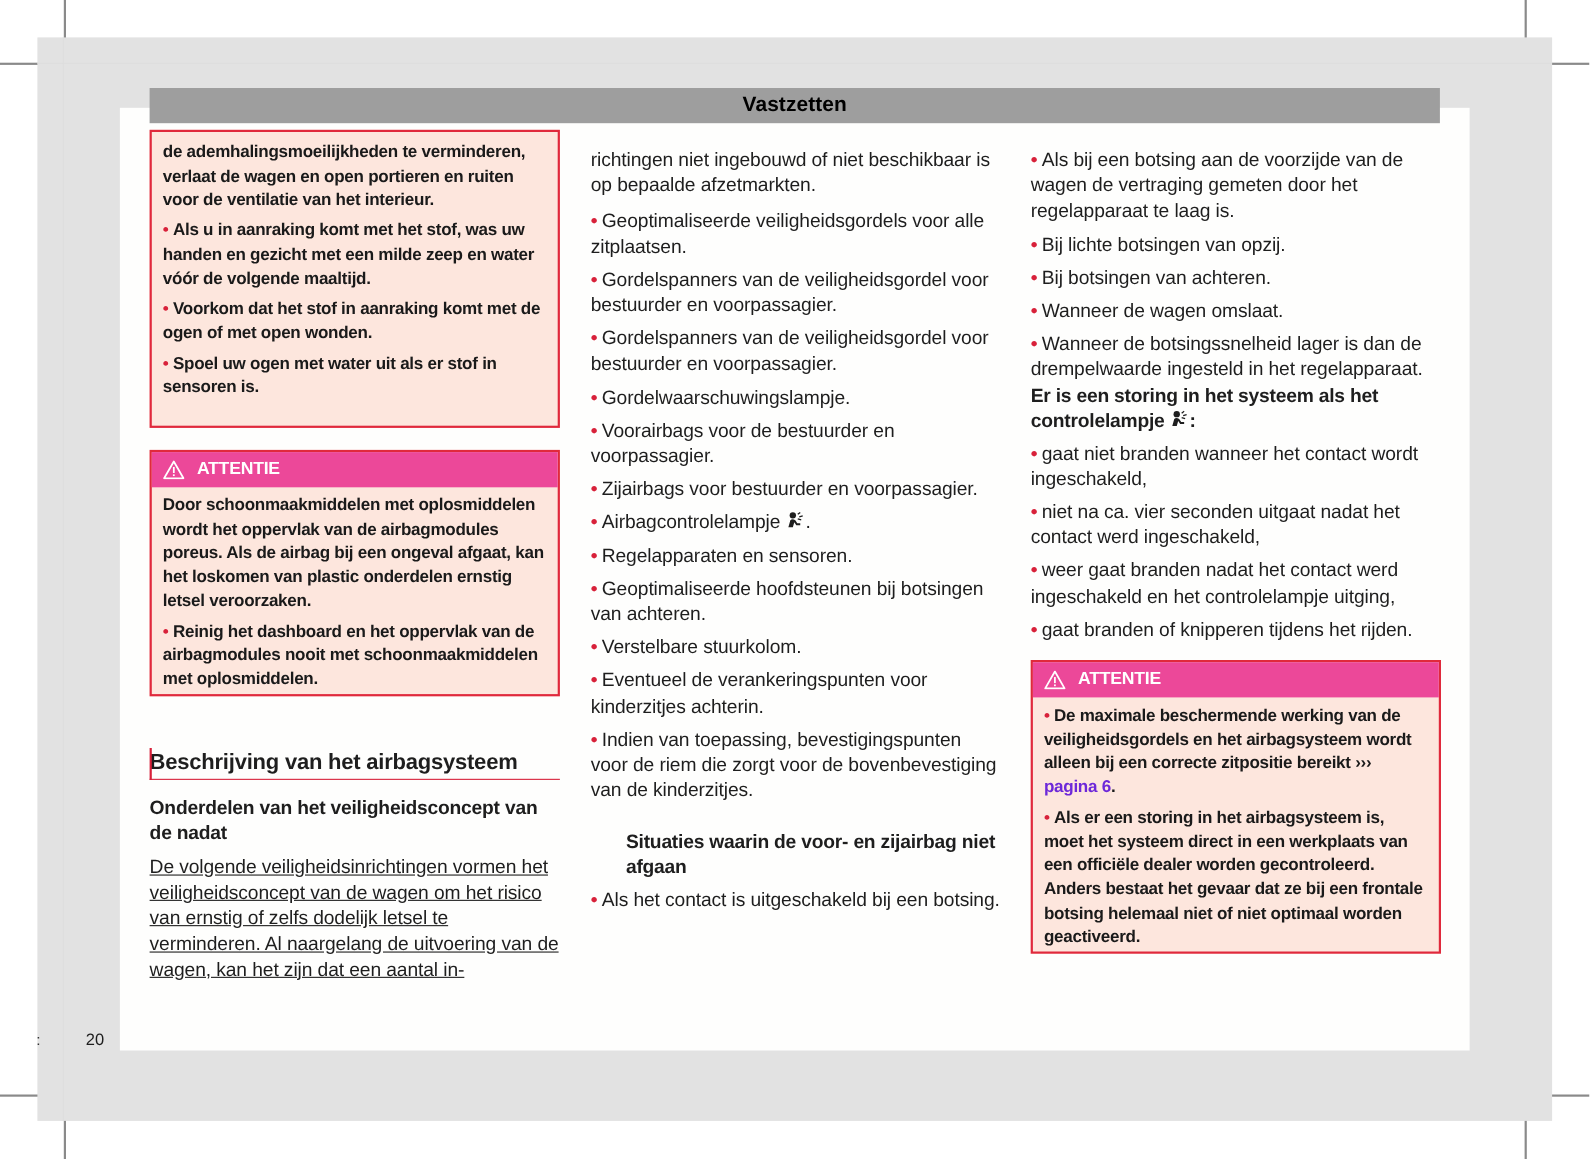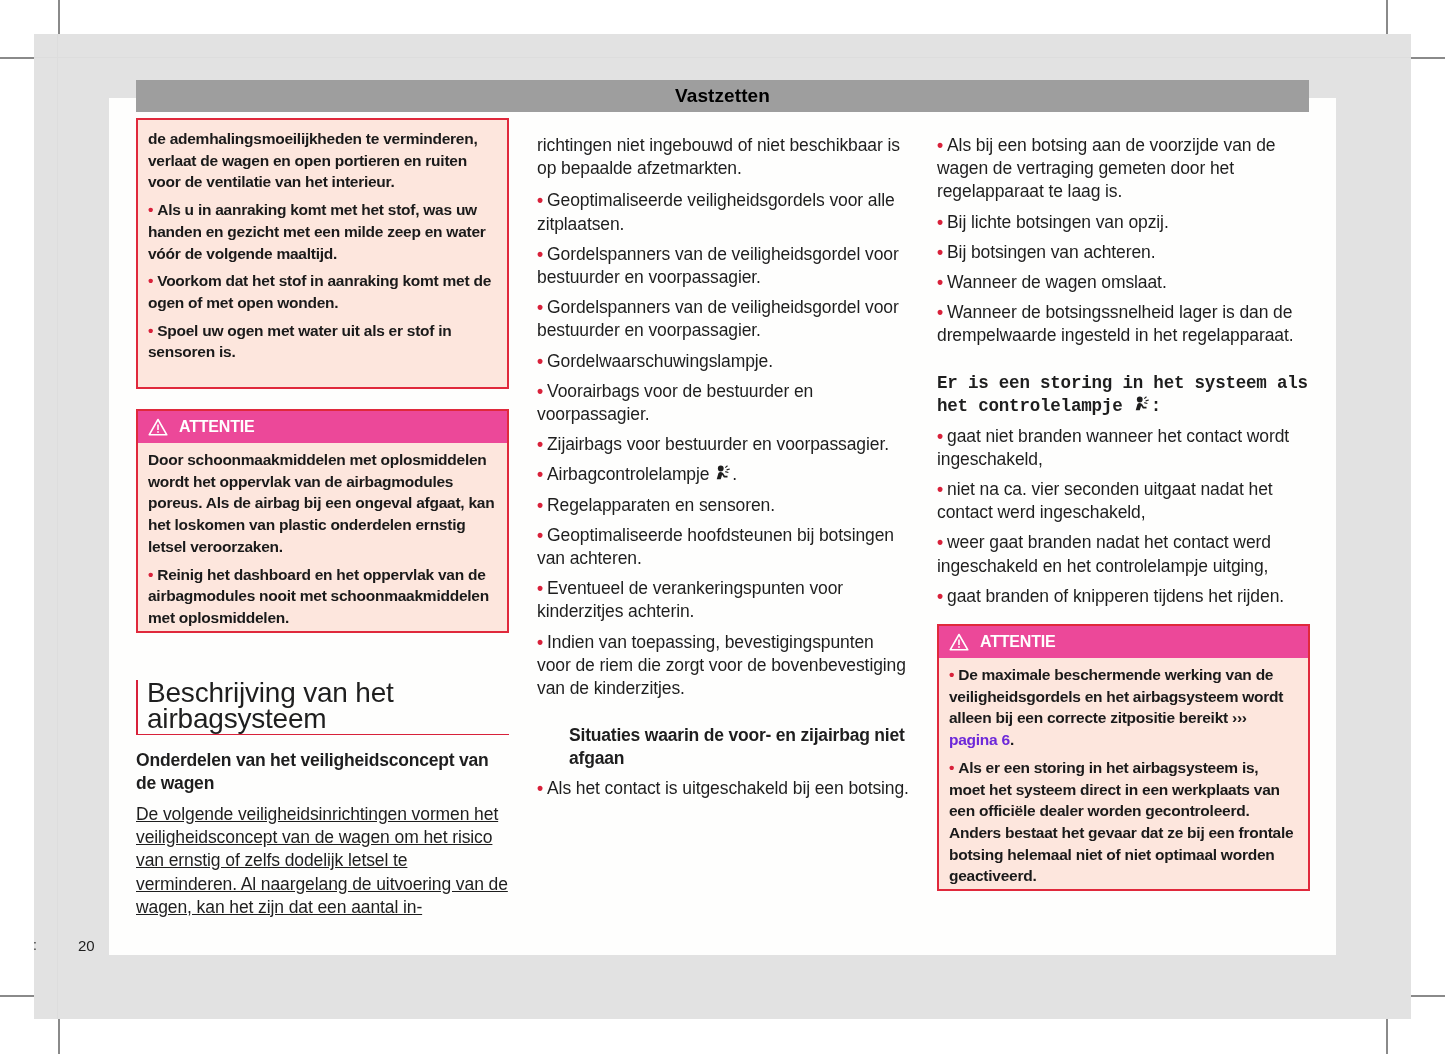--- a/index.html
+++ b/index.html
@@ -27,21 +27,21 @@
   .warn-head .lbl { color: #fff; font-weight: bold; font-size: 16px; letter-spacing: -0.2px; }
 
   .bold-p { font-weight: bold; font-size: 15.5px; line-height: 21.7px; color: #1a1a1a; letter-spacing: -0.25px; }
   .bold-p + .bold-p { margin-top: 6px; }
 
   .bullet { color: #d8213a; font-weight: bold; margin-right: 4px; }
 
   .body-p { font-size: 17.5px; line-height: 23.2px; color: #1e1e1e; letter-spacing: -0.1px; }
   .body-item { font-size: 17.5px; line-height: 23.2px; color: #1e1e1e; margin-top: 7px; letter-spacing: -0.1px; }
 
-  .sec-heading { position: relative; padding-left: 11px; font-weight: normal; font-size: 28px; color: #1e1e1e;
+  .sec-heading { position: relative; padding-left: 0; font-weight: bold; font-size: 20px; color: #1e1e1e;
     line-height: 26px; padding-bottom: 2px; border-bottom: 1.5px solid #d8213a; letter-spacing: -0.2px; }
   .sec-heading::before { content: ""; position: absolute; left: 0; top: 0; bottom: -1px; width: 1.5px; background: #d8213a; }
 
   .sub-heading { font-weight: bold; font-size: 17.5px; line-height: 23px; color: #1e1e1e; letter-spacing: -0.2px; }
 
   .icon-inline { display: inline-block; width: 18px; height: 18px; vertical-align: -2px; }
 
   .link { color: #6d28d9; font-weight: bold; }
   .page-num { position: absolute; left: 78px; top: 937px; font-size: 15px; color: #1e1e1e; }
   .stray { position: absolute; left: 33px; top: 937px; font-size: 14px; color: #333; }
@@ -87,59 +87,60 @@
       <span class="lbl">ATTENTIE</span>
     </div>
     <div class="inner" style="padding-top:6px;">
       <p class="bold-p">Door schoonmaakmiddelen met oplosmiddelen wordt het oppervlak van de airbagmodules poreus. Als de airbag bij een ongeval afgaat, kan het loskomen van plastic onderdelen ernstig letsel veroorzaken.</p>
       <p class="bold-p"><span class="bullet">•</span><span>Reinig het dashboard en het oppervlak van de airbagmodules nooit met schoonmaakmiddelen met oplosmiddelen.</span></p>
     </div>
   </div>
 
   <h2 class="sec-heading" style="margin-top:47px;">Beschrijving van het airbagsysteem</h2>
 
-  <h3 class="sub-heading" style="margin-top:14px;">Onderdelen van het veiligheidsconcept van de wagen</h3>
+  <h3 class="sub-heading" style="margin-top:14px;">Onderdelen van het veiligheidsconcept van de nadat</h3>
   <p class="body-p" style="margin-top:8px;text-decoration:underline;">De volgende veiligheidsinrichtingen vormen het veiligheidsconcept van de wagen om het risico van ernstig of zelfs dodelijk letsel te verminderen. Al naargelang de uitvoering van de wagen, kan het zijn dat een aantal in-</p>
 </div>
 
 <div class="col col2">
   <p class="body-p">richtingen niet ingebouwd of niet beschikbaar is op bepaalde afzetmarkten.</p>
   <div style="margin-top:9px;">
     <p class="body-item"><span class="bullet">•</span><span>Geoptimaliseerde veiligheidsgordels voor alle zitplaatsen.</span></p>
     <p class="body-item"><span class="bullet">•</span><span>Gordelspanners van de veiligheidsgordel voor bestuurder en voorpassagier.</span></p>
     <p class="body-item"><span class="bullet">•</span><span>Gordelspanners van de veiligheidsgordel voor bestuurder en voorpassagier.</span></p>
     <p class="body-item"><span class="bullet">•</span><span>Gordelwaarschuwingslampje.</span></p>
     <p class="body-item"><span class="bullet">•</span><span>Voorairbags voor de bestuurder en voorpassagier.</span></p>
     <p class="body-item"><span class="bullet">•</span><span>Zijairbags voor bestuurder en voorpassagier.</span></p>
     <p class="body-item"><span class="bullet">•</span><span>Airbagcontrolelampje</span>
       <svg class="icon-inline" viewBox="0 0 20 20">
         <circle cx="7.5" cy="5" r="3.2" fill="#1e1e1e"></circle>
         <path d="M3 17 L5 10 Q7 8 10 10 L12 13 L15 13 L15 15 L11 15 L9 12 L7.5 17 Z" fill="#1e1e1e"></path>
         <path d="M12.5 4 L15 2 M14 6.5 L17.5 5.5 M12.5 8.5 L16 9.5" stroke="#1e1e1e" stroke-width="1.3" fill="none"></path>
       </svg><span>.</span></p>
     <p class="body-item"><span class="bullet">•</span><span>Regelapparaten en sensoren.</span></p>
     <p class="body-item"><span class="bullet">•</span><span>Geoptimaliseerde hoofdsteunen bij botsingen van achteren.</span></p>
+    <p class="body-item"><span class="bullet">•</span><span>Verstelbare stuurkolom.</span></p>
     <p class="body-item"><span class="bullet">•</span><span>Eventueel de verankeringspunten voor kinderzitjes achterin.</span></p>
     <p class="body-item"><span class="bullet">•</span><span>Indien van toepassing, bevestigingspunten voor de riem die zorgt voor de bovenbevestiging van de kinderzitjes.</span></p>
   </div>
 
   <h3 class="sub-heading" style="margin-top:24px;margin-left:32px;">Situaties waarin de voor- en zijairbag niet afgaan</h3>
   <p class="body-item"><span class="bullet">•</span><span>Als het contact is uitgeschakeld bij een botsing.</span></p>
 </div>
 
 <div class="col col3" style="top:127px;">
   <div>
     <p class="body-item" style="margin-top:7px;"><span class="bullet">•</span><span>Als bij een botsing aan de voorzijde van de wagen de vertraging gemeten door het regelapparaat te laag is.</span></p>
     <p class="body-item"><span class="bullet">•</span><span>Bij lichte botsingen van opzij.</span></p>
     <p class="body-item"><span class="bullet">•</span><span>Bij botsingen van achteren.</span></p>
     <p class="body-item"><span class="bullet">•</span><span>Wanneer de wagen omslaat.</span></p>
     <p class="body-item"><span class="bullet">•</span><span>Wanneer de botsingssnelheid lager is dan de drempelwaarde ingesteld in het regelapparaat.</span></p>
   </div>
 
-  <h3 class="sub-heading" style="margin-top:24px;font-family:Liberation Mono, monospace;">
+  <h3 class="sub-heading" style="">
     <span>Er is een storing in het systeem als het controlelampje</span>
     <svg class="icon-inline" viewBox="0 0 20 20">
       <circle cx="7.5" cy="5" r="3.2" fill="#1e1e1e"></circle>
       <path d="M3 17 L5 10 Q7 8 10 10 L12 13 L15 13 L15 15 L11 15 L9 12 L7.5 17 Z" fill="#1e1e1e"></path>
       <path d="M12.5 4 L15 2 M14 6.5 L17.5 5.5 M12.5 8.5 L16 9.5" stroke="#1e1e1e" stroke-width="1.3" fill="none"></path>
     </svg><span>:</span>
   </h3>
 
   <div style="margin-top:2px;">
     <p class="body-item"><span class="bullet">•</span><span>gaat niet branden wanneer het contact wordt ingeschakeld,</span></p>

